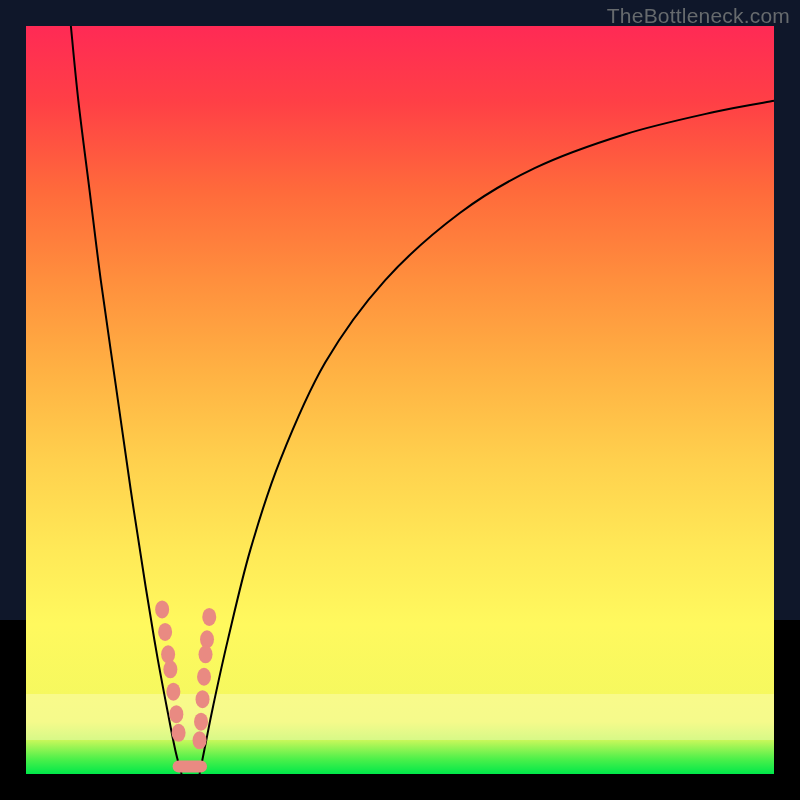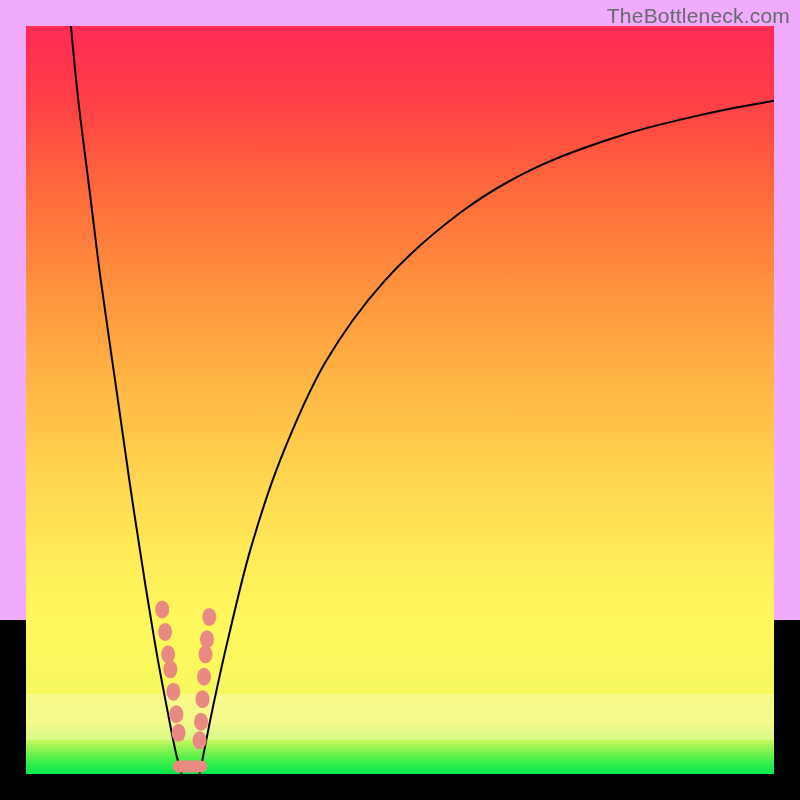--- a/index.html
+++ b/index.html
@@ -8,21 +8,21 @@
     width: 800px;
     height: 800px;
     background: #000;
     overflow: hidden;
     font-family: Arial, Helvetica, sans-serif;
   }
   .frame {
     position: relative;
     width: 800px;
     height: 620px;
-    background: #f0abfc;
+    background: #0f172a;
   }
   .plot-area {
     position: absolute;
     left: 26px;
     top: 26px;
     width: 748px;
     height: 748px;
     
     background: linear-gradient(
       to top,

